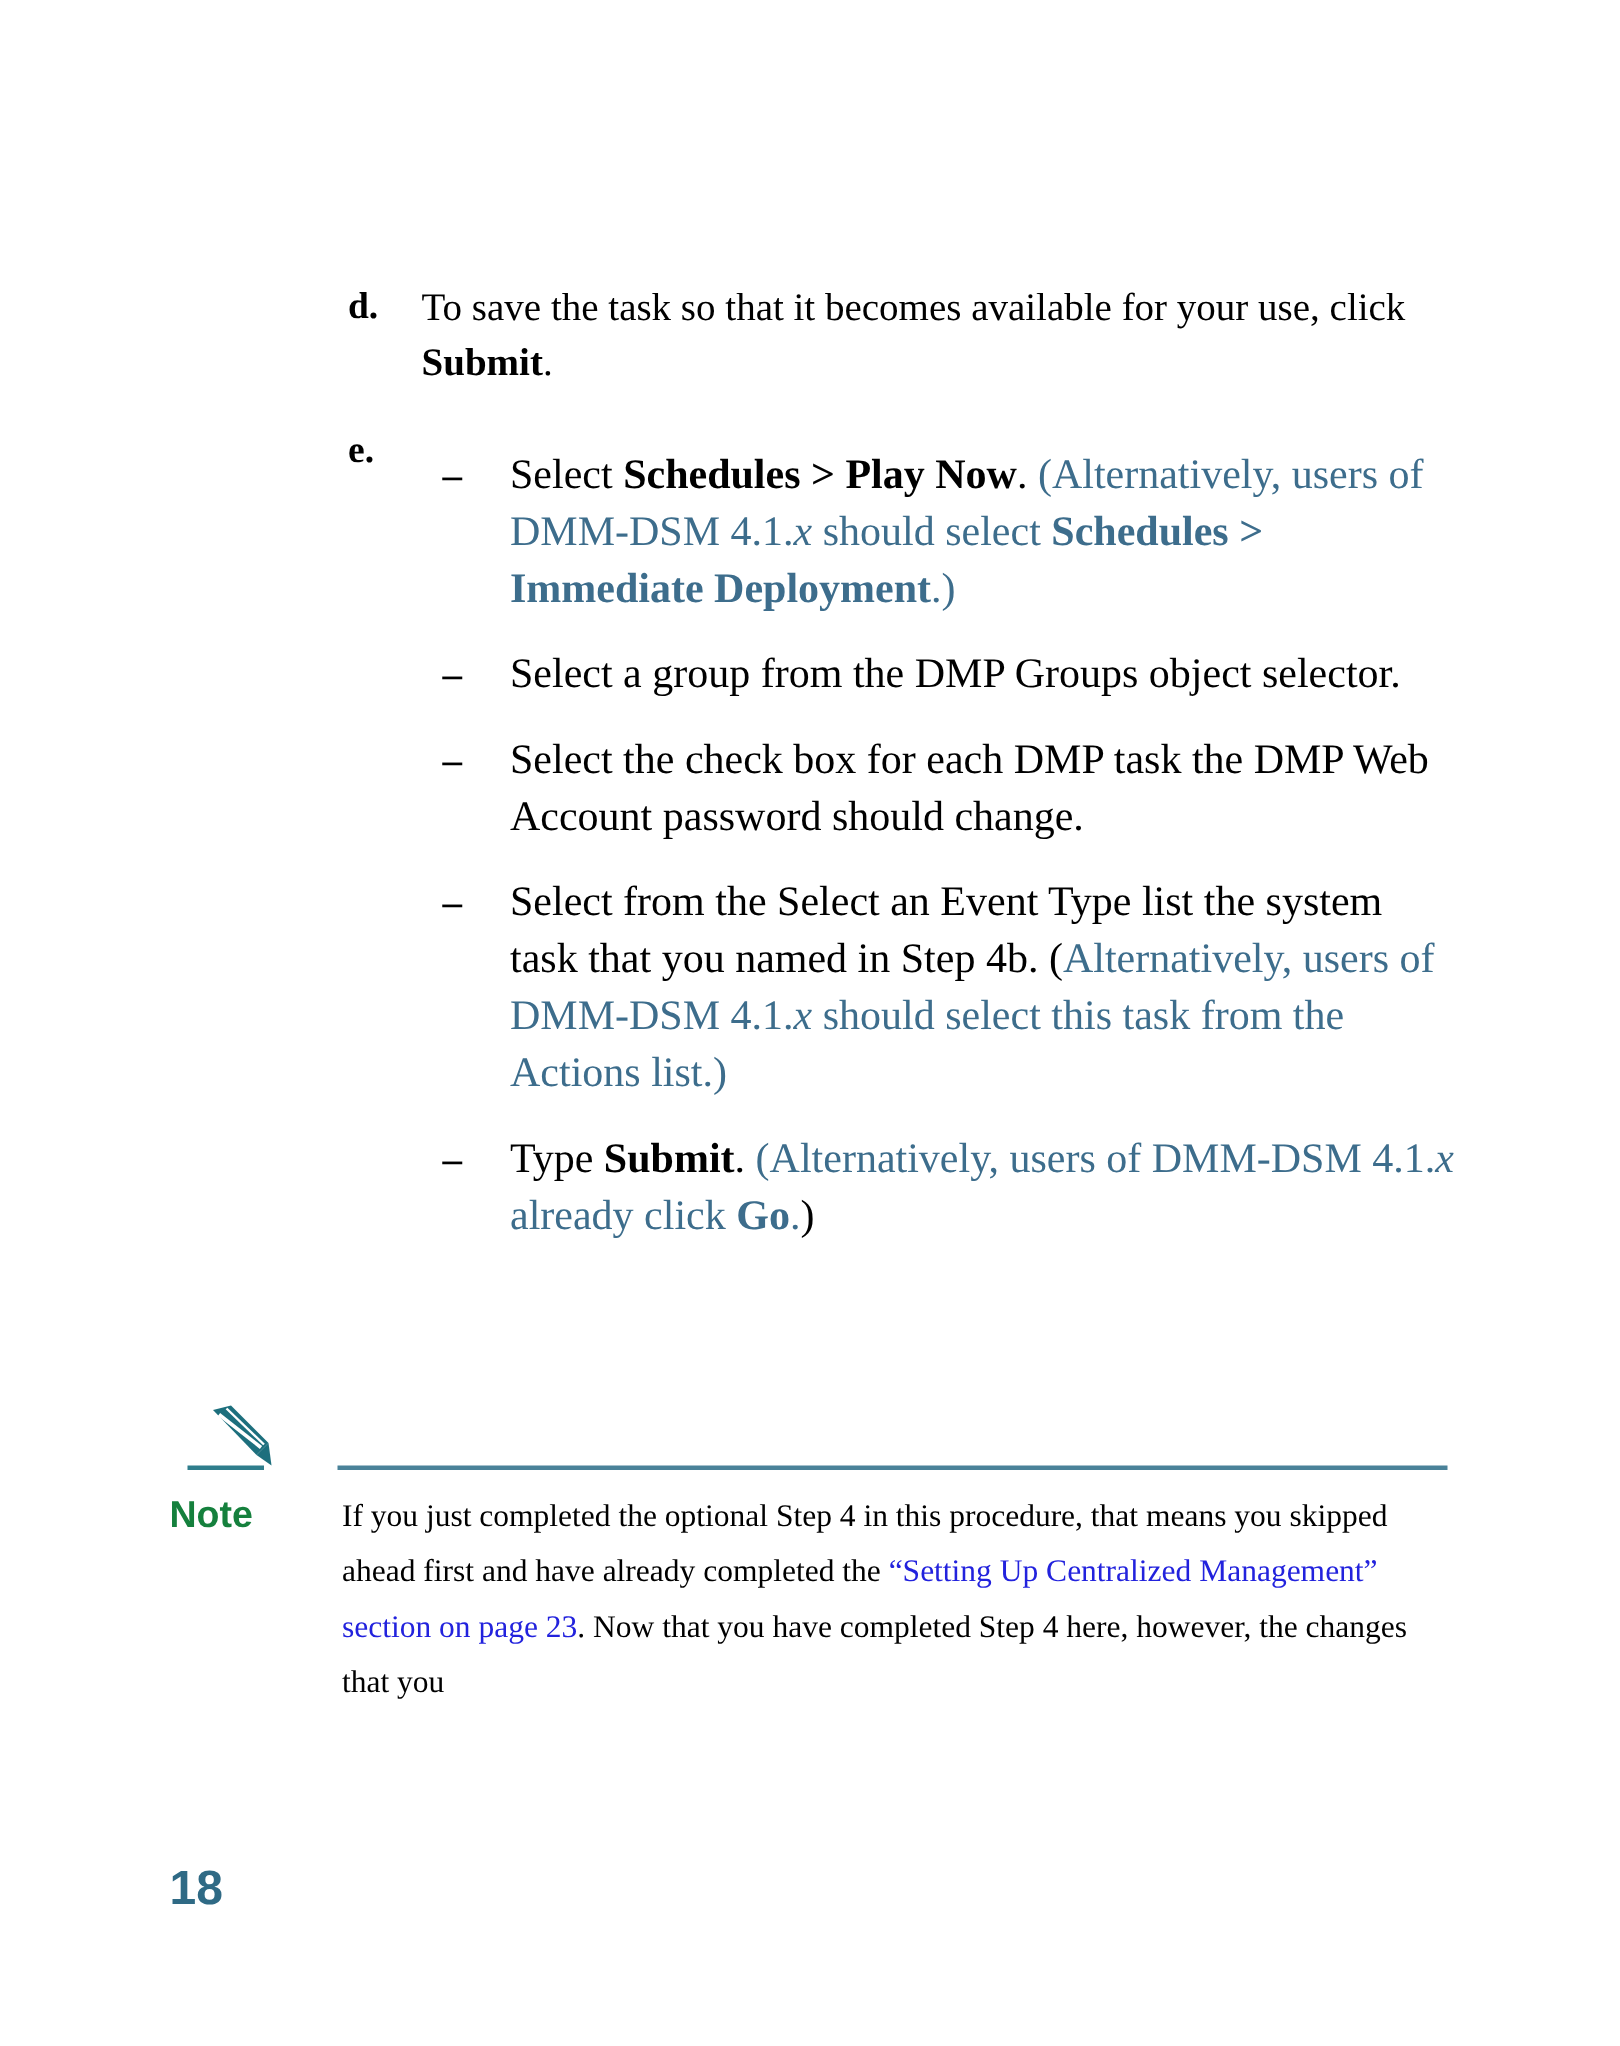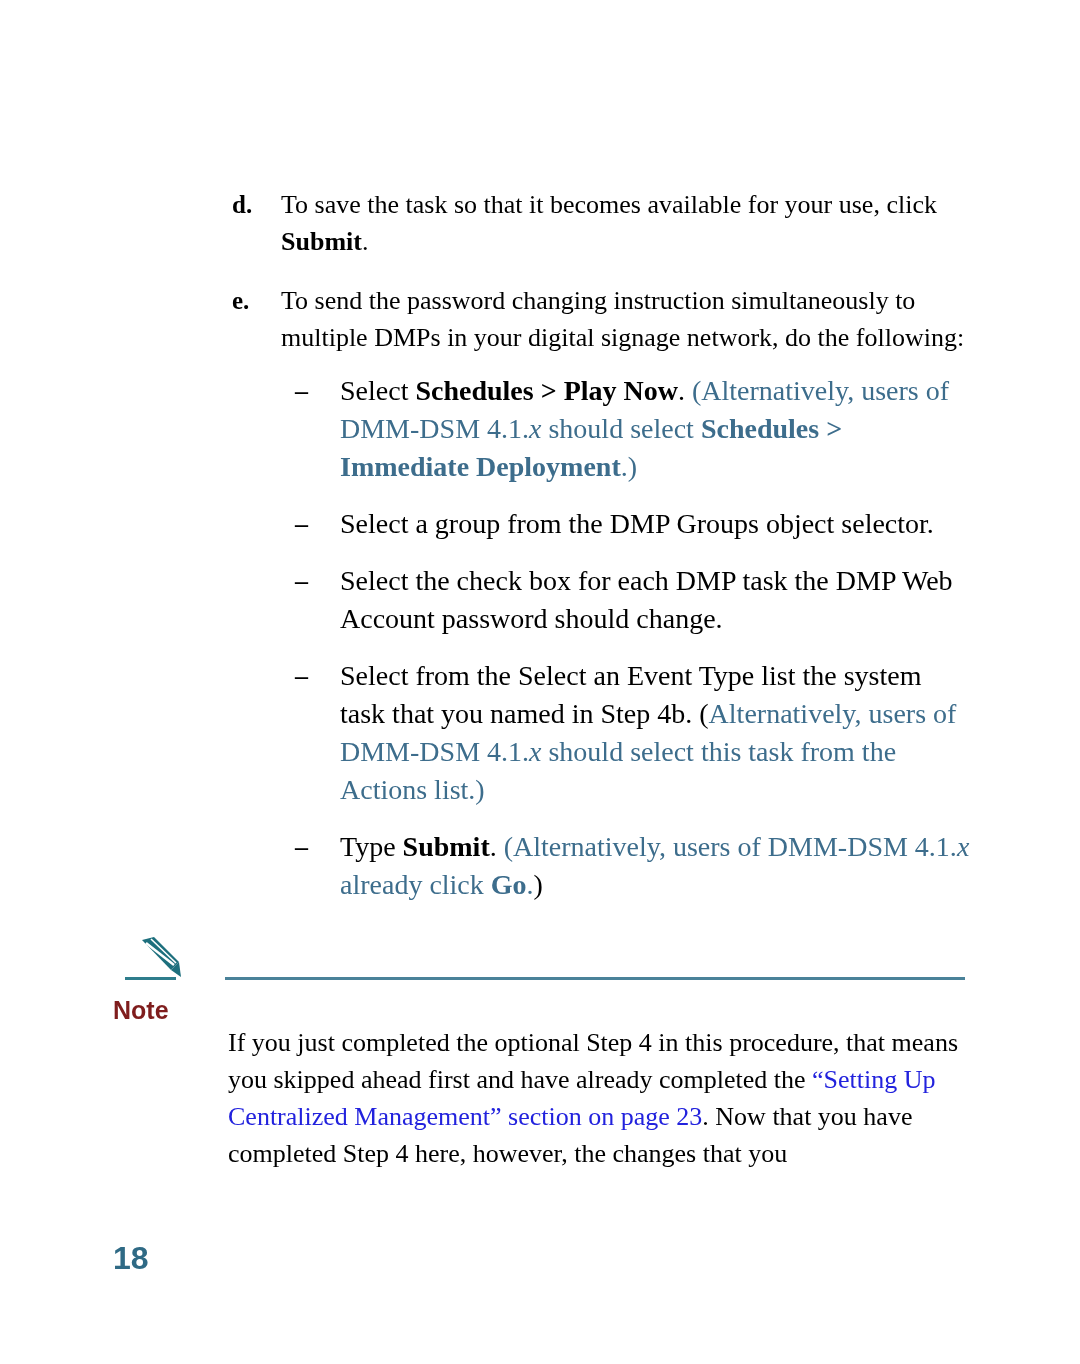--- a/index.html
+++ b/index.html
@@ -112,27 +112,26 @@
     align-items: flex-start;
     margin-top: 12px;
   }
   .note-label {
     flex: 0 0 115px;
     width: 115px;
     font-family: "Liberation Sans", "DejaVu Sans", sans-serif;
     font-weight: bold;
     font-size: 25px;
     line-height: 37px;
-    color: #7f1d1d;
+    color: #15803d;
   }
   .note-text {
     flex: 1 1 auto;
-    font-size: 26px;
-    line-height: 37px;
-    margin-top: 32px;
+    font-size: 21px;
+    line-height: 37px;
   }
 
   
   .folio {
     position: absolute;
     left: 113px;
     top: 1240px;
     font-family: "Liberation Sans", "DejaVu Sans", sans-serif;
     font-weight: bold;
     font-size: 32px;
@@ -147,21 +146,20 @@
   <div class="step-list">
 
     <div class="step">
       <div class="step-marker">d.</div>
       <div class="step-body"><span>To save the task so that it becomes available for your use, click </span><b>Submit</b><span>.</span></div>
     </div>
 
     <div class="step">
       <div class="step-marker">e.</div>
       <div class="step-body">
-        <span>To send the password changing instruction simultaneously to multiple DMPs in your digital signage network, do the following:</span>
 
         
         <div class="dash-list">
 
           <div class="dash-item">
             <div class="dash-mark">–</div>
             <div class="dash-body"><span>Select </span><b>Schedules &gt; Play Now</b><span>. </span><span class="blue">(Alternatively, users of DMM-DSM 4.1.</span><span class="blue ital">x</span><span class="blue"> should select </span><span class="blue-b">Schedules &gt; Immediate Deployment</span><span class="blue">.)</span></div>
           </div>
 
           <div class="dash-item">

